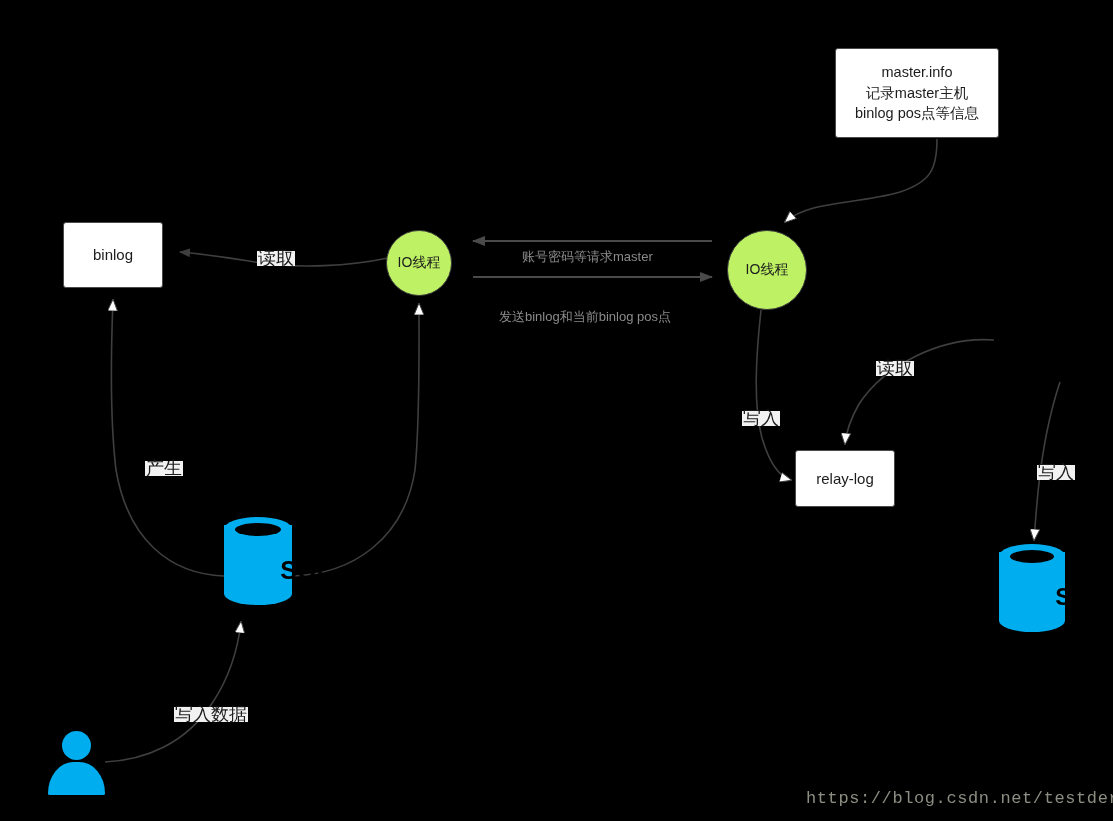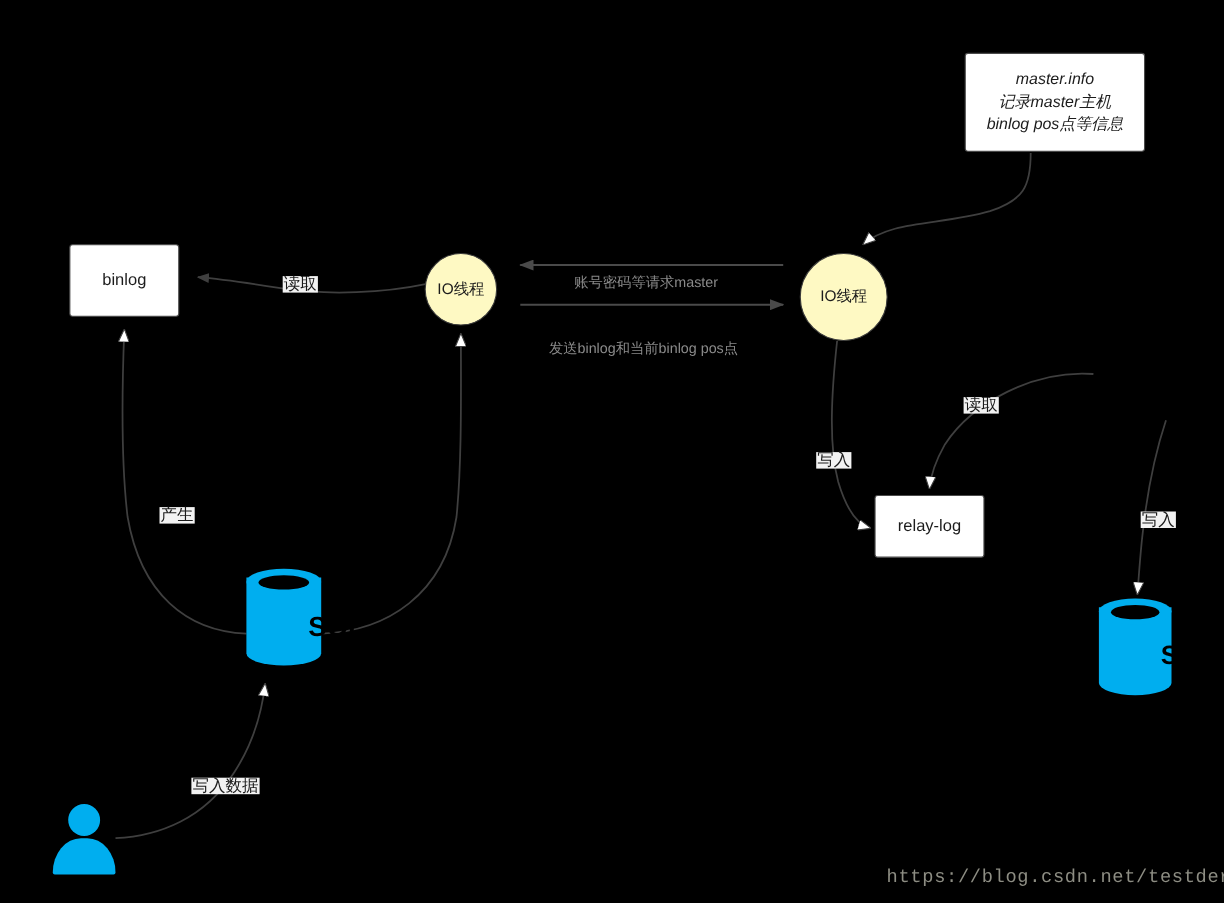--- a/index.html
+++ b/index.html
@@ -45,29 +45,28 @@
 
   #box-binlog {
     left: 63px; top: 222px; width: 100px; height: 66px;
     font-size: 15px;
   }
   #box-relaylog {
     left: 795px; top: 450px; width: 100px; height: 57px;
     font-size: 15px;
   }
   #box-masterinfo {
-    left: 877px; top: 48px; width: 164px; height: 90px;
+    left: 835px; top: 48px; width: 164px; height: 90px;
     font-size: 14.5px;
-    font-style: italic;
   }
 
   
   .circle {
     position: absolute;
-    background: #fef9c3;
+    background: #bef264;
     border: 1.4px solid #3a3a3a;
     border-radius: 50%;
     box-sizing: border-box;
     display: flex;
     align-items: center;
     justify-content: center;
     color: #1c1c1c;
     font-size: 14px;
     white-space: nowrap;
   }
@@ -136,21 +135,21 @@
     width: 57px; height: 33px;
     background: #00AEEF;
     border-radius: 28px 28px 2px 2px / 34px 34px 2px 2px;
   }
 
   
   .edge-label {
     position: absolute;
     background: #f2f2f2;
     color: #1a1a1a;
-    font-size: 15px;
+    font-size: 18px;
     line-height: 15px;
     padding: 0 1px;
     white-space: nowrap;
   }
   .free-label {
     position: absolute;
     background: transparent;
     color: #8a8a8a;
     font-size: 13px;
     white-space: nowrap;

